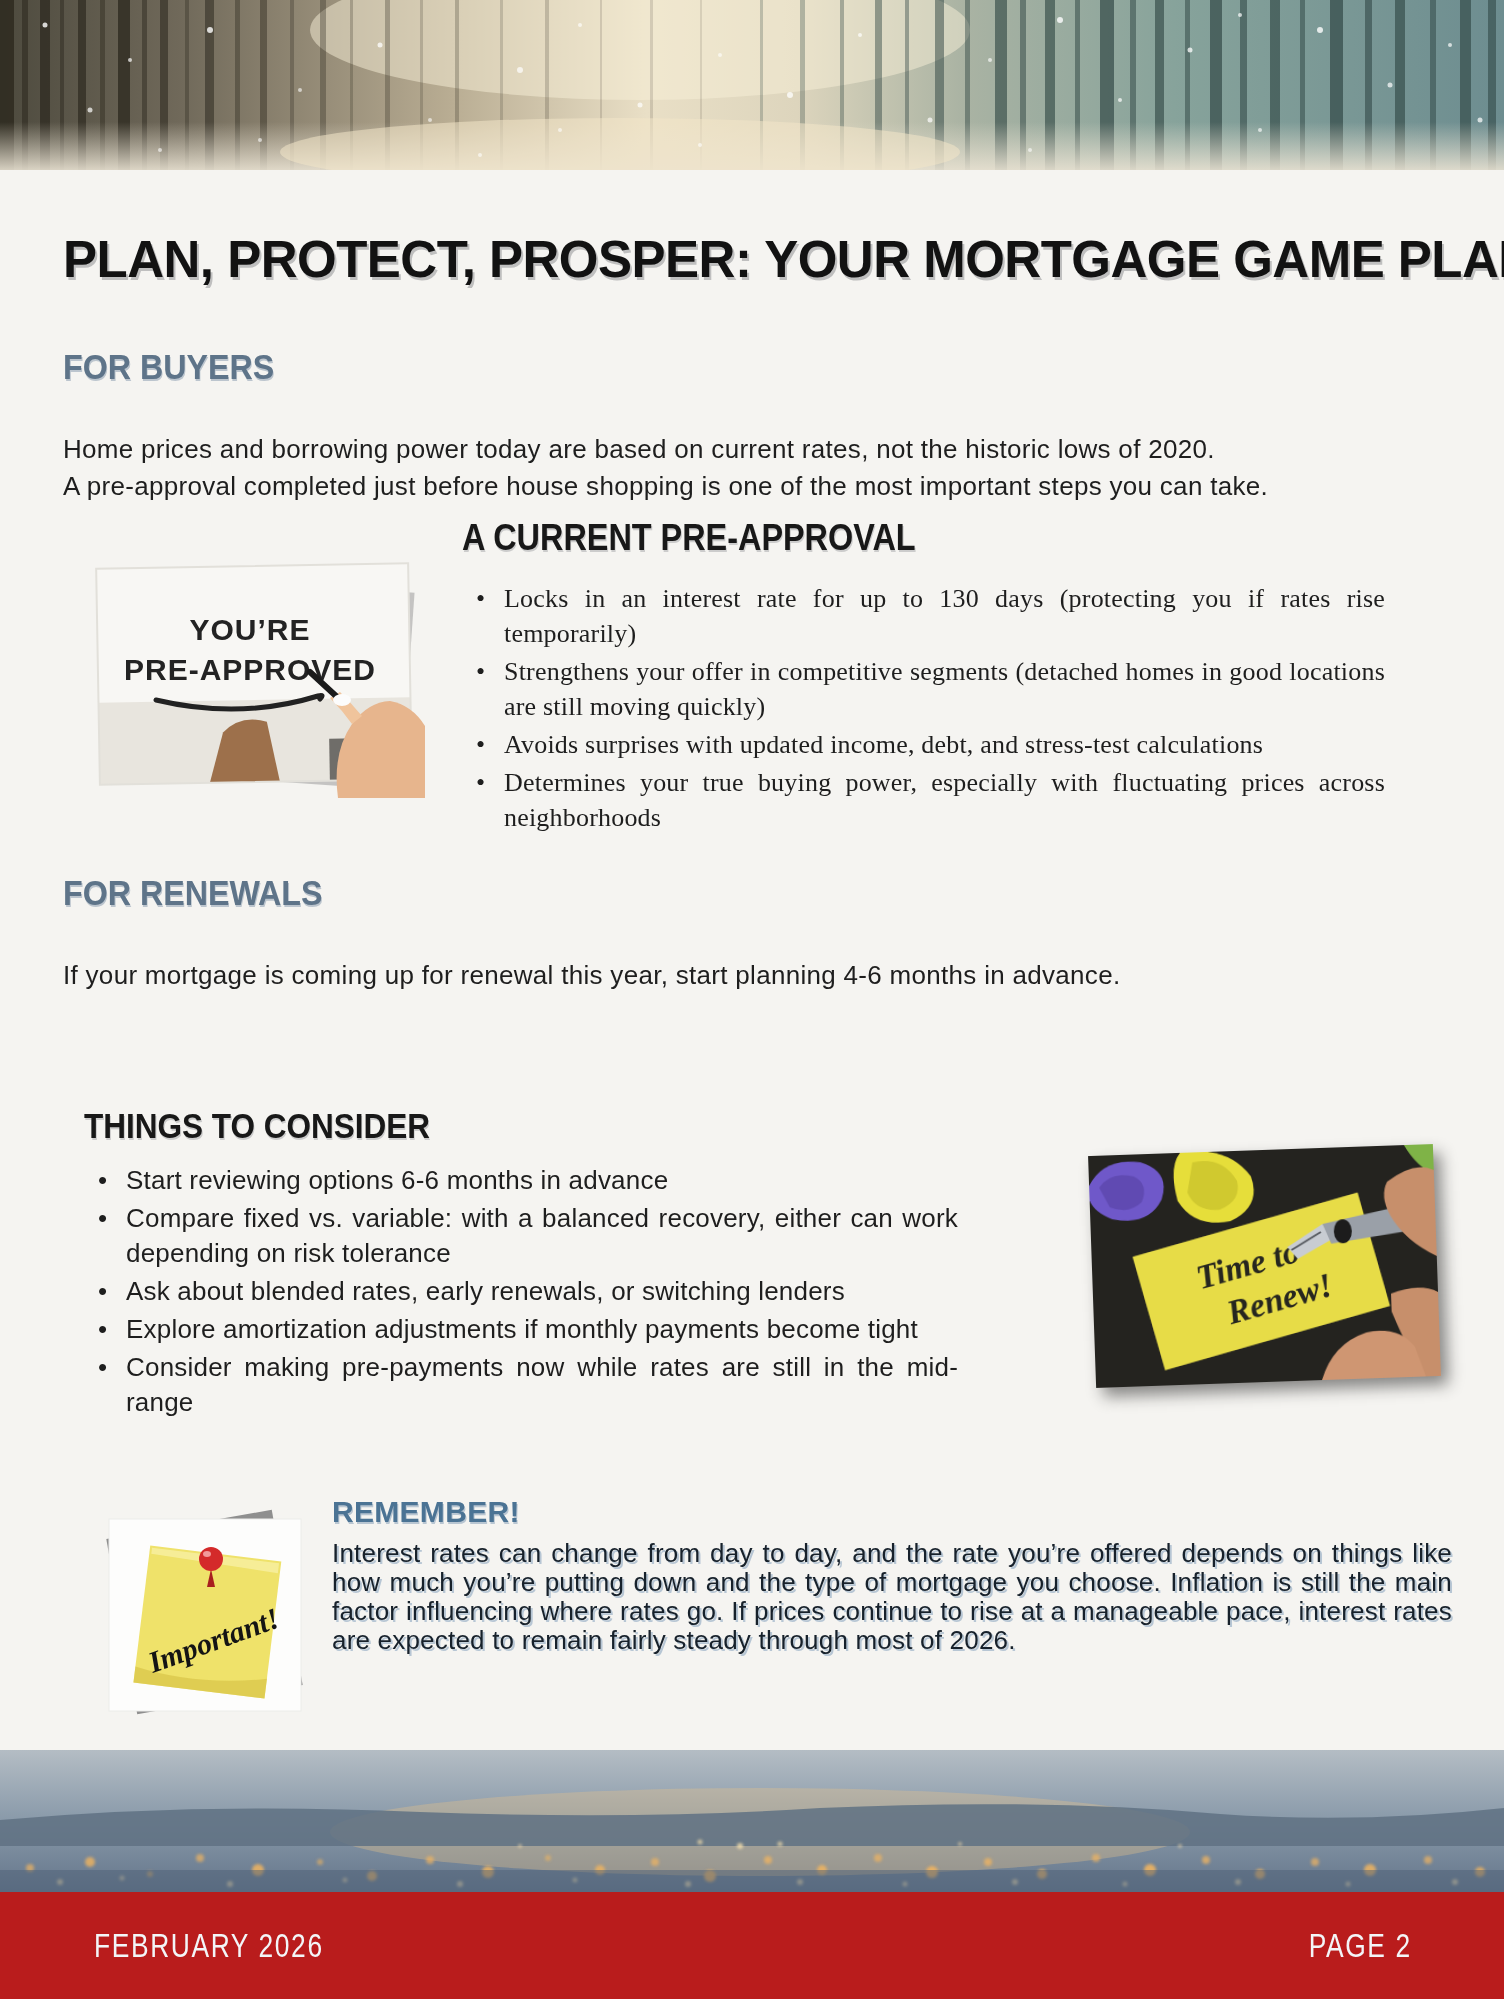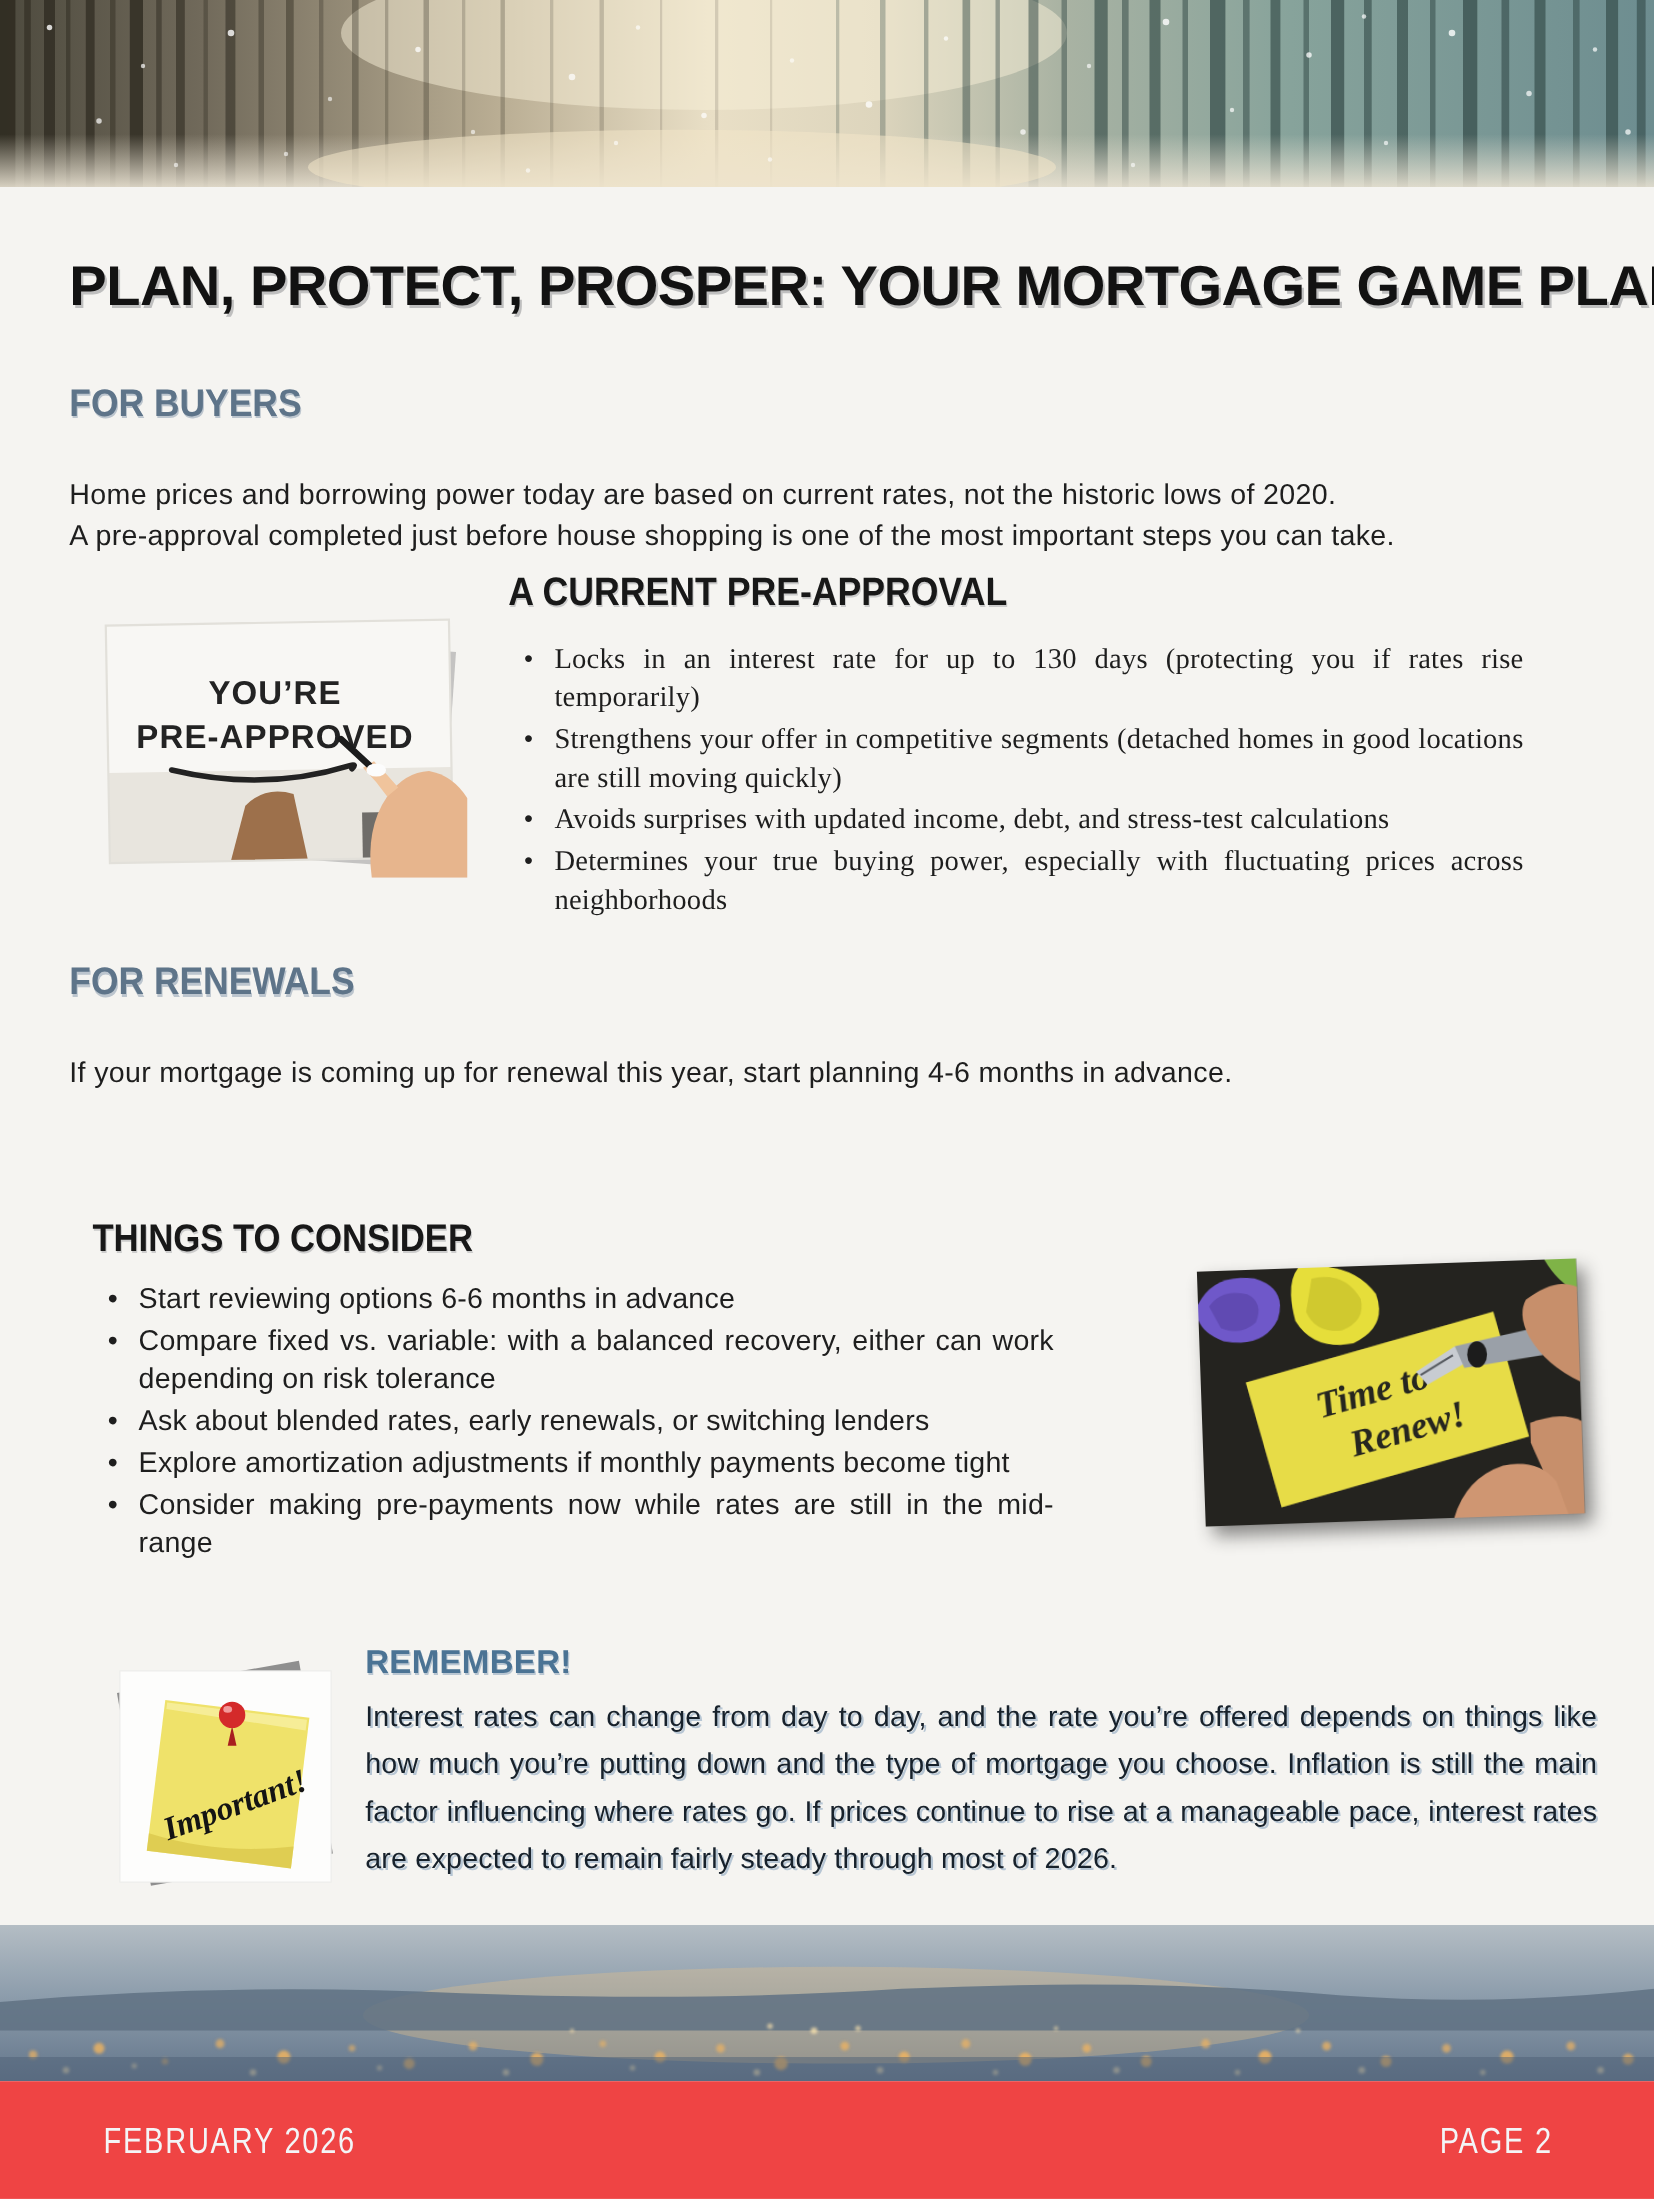--- a/index.html
+++ b/index.html
@@ -41,33 +41,33 @@
     letter-spacing:.2px;color:#1e1e1e;}
   ul.bullets li{position:relative;padding-left:34px;text-align:justify;margin-bottom:3px;}
   ul.bullets li::before{content:"•";position:absolute;left:6px;top:0;}
   .ul-preapproval{left:470px;top:581px;width:915px;font-family:Liberation Serif, serif;}
   .ul-consider{left:92px;top:1163px;width:866px;}
 
   
   .remember{left:332px;top:1495px;width:1120px;}
   .remember-h{font-size:30px;font-weight:700;color:#4b7394;
     text-shadow:1px 2px 0 #b9c6d2;margin:0 0 10px 0;letter-spacing:.3px;}
-  .remember-p{font-size:26px;line-height:43px;letter-spacing:.2px;color:#17212b;
+  .remember-p{font-size:26px;line-height:29px;letter-spacing:.2px;color:#17212b;
     text-align:justify;text-shadow:2px 2px 0 #b7c6d4;margin:0;}
 
   
   .photo{display:block;}
   .img-preapproved{left:90px;top:548px;width:335px;height:250px;}
   .img-renew{left:1092px;top:1150px;width:345px;height:232px;
     transform:rotate(-2deg);filter:drop-shadow(7px 9px 8px rgba(0,0,0,.45));}
   .img-important{left:85px;top:1495px;width:240px;height:240px;}
   .photo svg{display:block;width:100%;height:100%;}
 
   
-  .footer{left:0;top:1892px;width:1504px;height:107px;background:#ef4444;
+  .footer{left:0;top:1892px;width:1504px;height:107px;background:#b91c1c;
     display:flex;align-items:center;justify-content:space-between;
     padding:0 92px 0 94px;box-sizing:border-box;}
   .footer span{color:#f3f5f7;font-size:33px;font-weight:400;letter-spacing:2px;
     white-space:nowrap;}
   .footer .f-left{transform:scaleX(.8);transform-origin:left center;}
   .footer .f-right{transform:scaleX(.8);transform-origin:right center;}
 </style>
 </head>
 <body>
 

